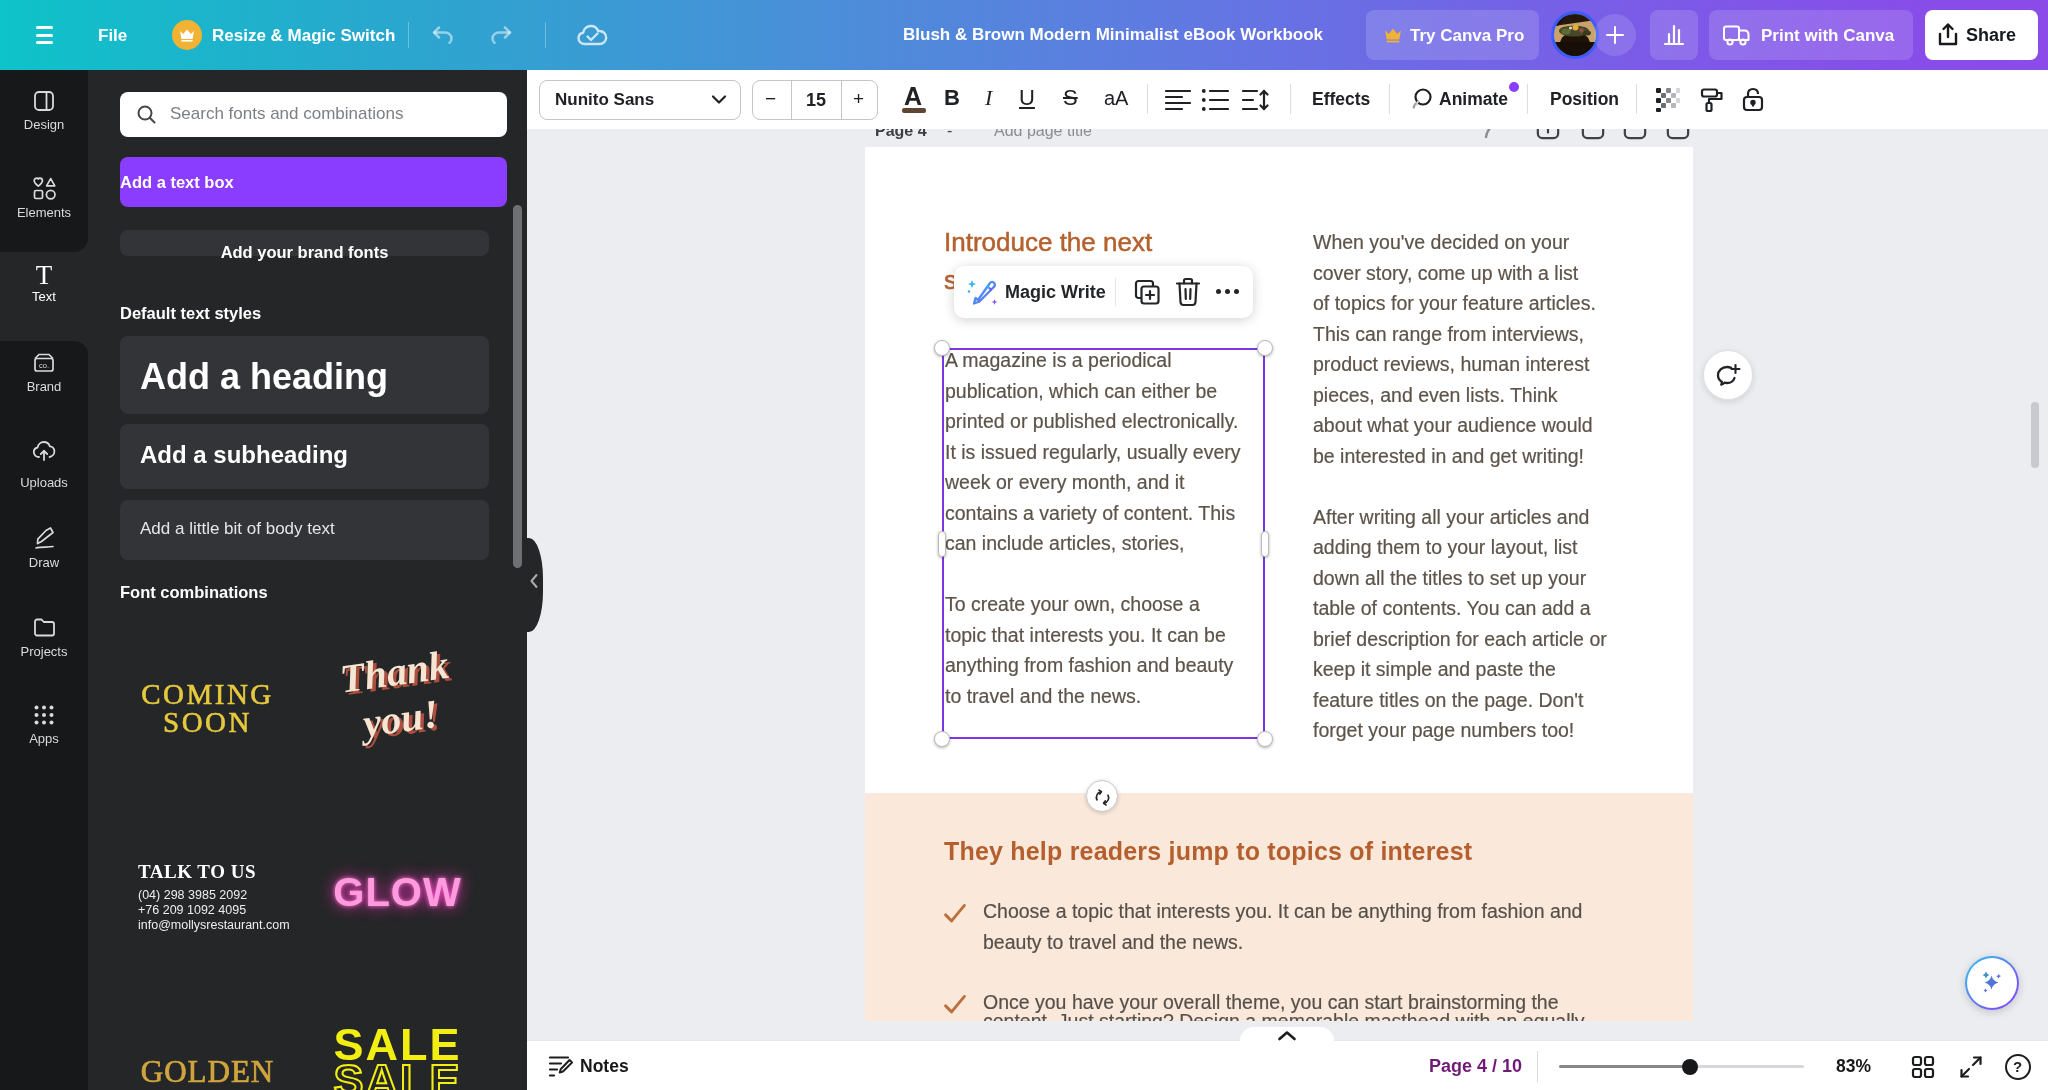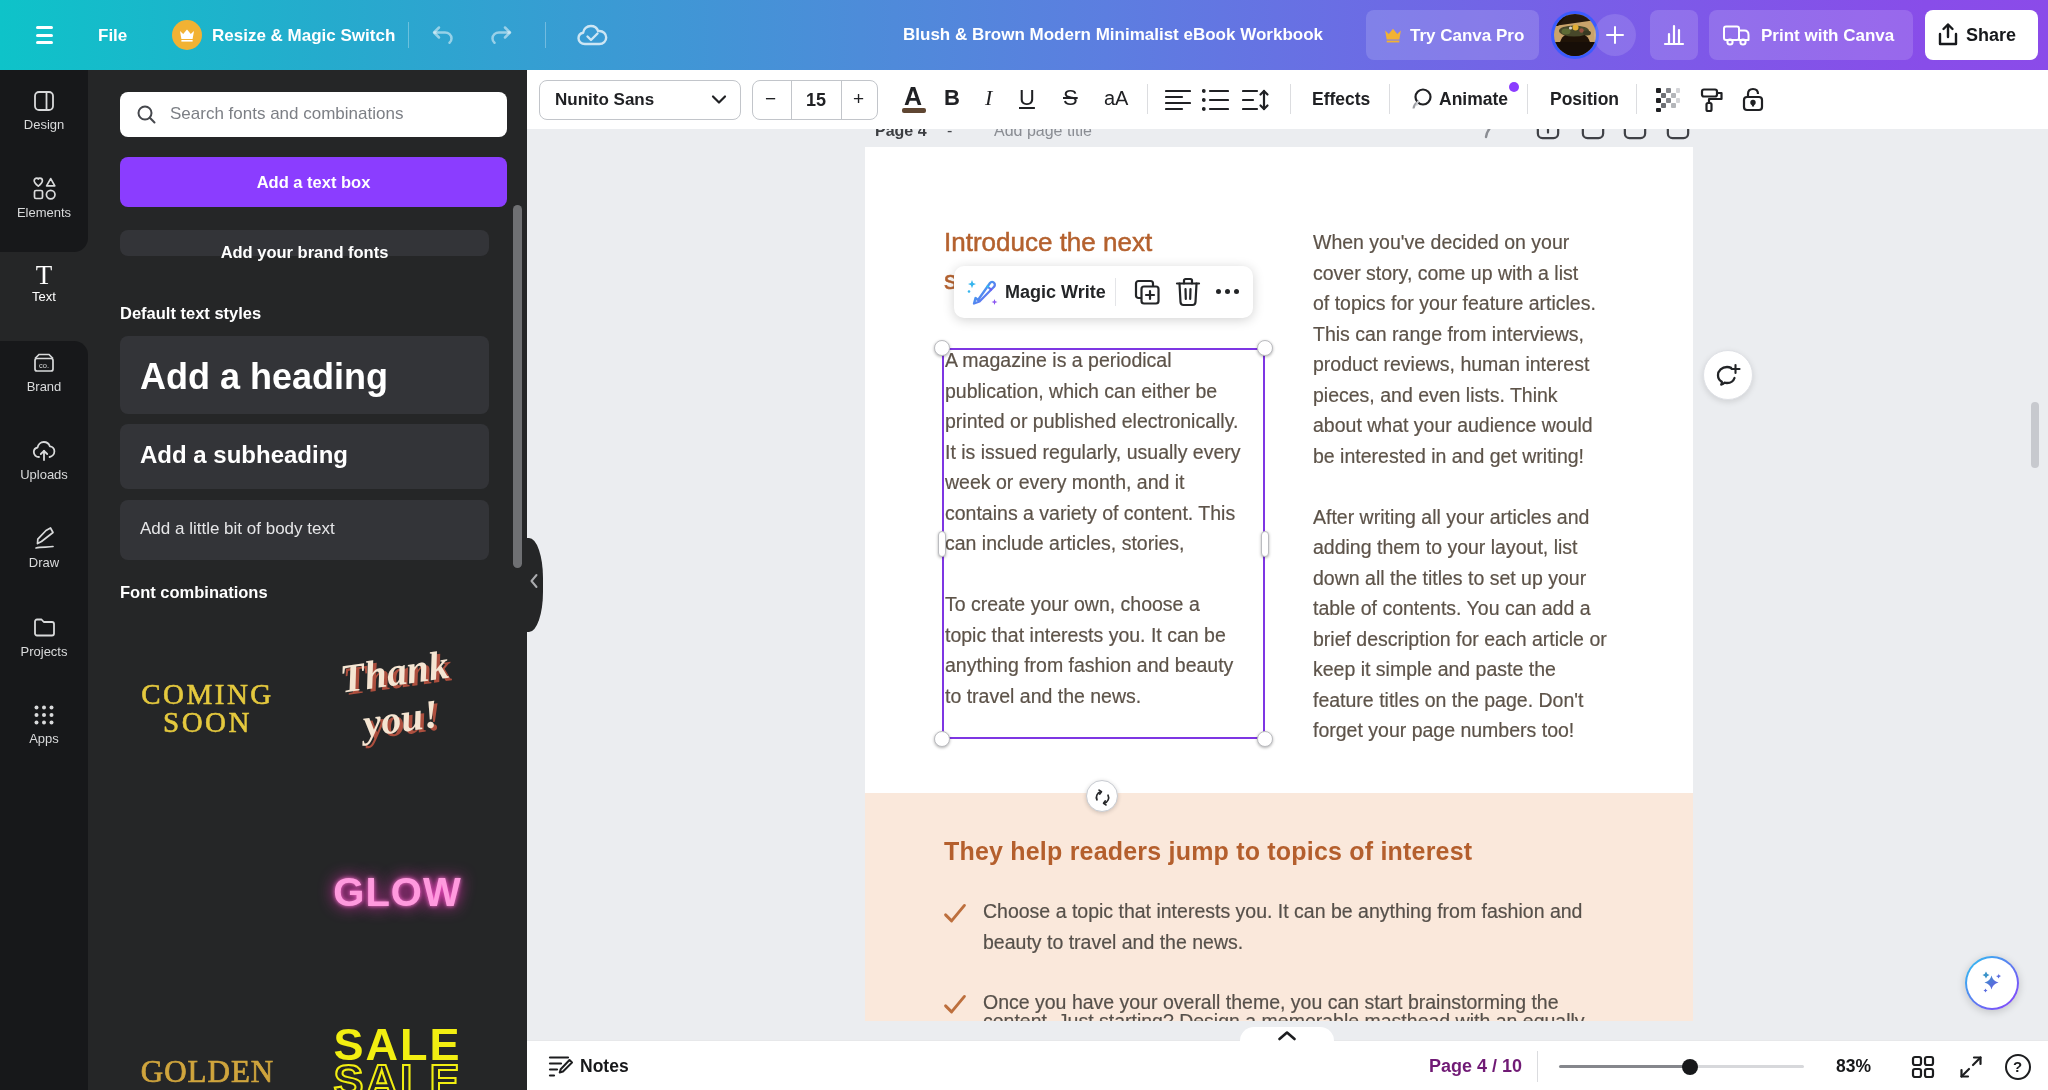--- a/index.html
+++ b/index.html
@@ -355,21 +355,21 @@
     </div>
 
     <div class="railitem" style="top:368px">
       <svg width="26" height="26" viewBox="0 0 26 26">
           <g fill="none" stroke="#d9dadb" stroke-width="1.8" stroke-linecap="round" stroke-linejoin="round">
             <path d="M8 19 C5 19 2.8 16.8 2.8 14.1 C2.8 11.8 4.4 9.9 6.6 9.5 C7 6.4 9.6 4 12.8 4 C15.6 4 18 5.8 18.8 8.3 C21.4 8.5 23.4 10.6 23.4 13.3 C23.4 16 21.3 18.6 18.6 19"></path>
             <line x1="13" y1="13" x2="13" y2="22"></line>
             <path d="M9.8 16 L13 12.8 L16.2 16"></path>
           </g>
         </svg>
-      <div style="margin-top:0px">Uploads</div>
+      <div style="margin-top:8px">Uploads</div>
     </div>
 
     <div class="railitem" style="top:456px">
       <svg width="25" height="25" viewBox="0 0 25 25">
           <g fill="none" stroke="#d9dadb" stroke-width="1.7" stroke-linecap="round" stroke-linejoin="round">
             <path d="M14 4.5 L18.5 2 L21 6.5 L9.5 15.5 L5.5 17.5 L5.8 13.2 Z"></path>
             <path d="M4 22 C9 20.5 16 21.5 21 20.5"></path>
           </g>
         </svg>
       <div style="margin-top:1px">Draw</div>
@@ -403,39 +403,43 @@
   </div>
   <div id="panel" class="abs">
 
     <div class="abs" style="left:32px;top:22px;width:387px;height:45px;background:#fff;border-radius:8px"></div>
     <svg class="abs" style="left:47px;top:33px" width="23" height="23" viewBox="0 0 23 23">
         <circle cx="10" cy="10" r="6.5" fill="none" stroke="#45474c" stroke-width="2"></circle>
         <line x1="14.8" y1="14.8" x2="19.5" y2="19.5" stroke="#45474c" stroke-width="2" stroke-linecap="round"></line>
       </svg>
     <div class="abs" style="left:82px;top:34px;font-size:17px;color:#7c7f85">Search fonts and combinations</div>
 
-    <div class="abs" style="left:32px;top:87px;width:387px;height:50px;background:#8b3dff;border-radius:8px;color:#fff;font-weight:700;font-size:16.5px;text-align:center;line-height:50px">Add a text box</div>
+    <div class="abs" style="left:32px;top:87px;width:387px;height:50px;background:#8b3dff;border-radius:8px;color:#fff;font-weight:700;font-size:16.5px;line-height:50px">Add a text box</div>
 
     <div class="pcard" style="top:160px;width:369px;height:26px;font-weight:700;font-size:16.5px;text-align:center;line-height:44px">Add your brand fonts</div>
     <div class="plabel" style="top:234px">Default text styles</div>
     <div class="pcard" style="top:266px;width:369px;height:78px;">
         <div style="position:absolute;left:20px;top:20px;font-weight:700;font-size:36px">Add a heading</div>
       </div>
     <div class="pcard" style="top:354px;width:369px;height:65px;">
         <div style="position:absolute;left:20px;top:17px;font-weight:700;font-size:24px">Add a subheading</div>
       </div>
     <div class="pcard" style="top:430px;width:369px;height:60px;">
         <div style="position:absolute;left:20px;top:19px;font-size:17px;color:#e6e6e8">Add a little bit of body text</div>
       </div>
     <div class="plabel" style="top:513px">Font combinations</div>
 
     <div class="abs" style="left:32px;top:610px;width:175px;text-align:center;font-family:'Liberation Serif',serif;font-size:29px;line-height:28px;letter-spacing:2.5px;color:#e5c93e;-webkit-text-stroke:0.6px #e5c93e">COMING<br>SOON</div>
 
     <div class="abs" style="left:222px;top:578px;width:175px;text-align:center;transform:rotate(-8deg);font-family:'Liberation Serif',serif;font-style:italic;font-weight:700;font-size:40px;line-height:47px;color:#f5e5d2;text-shadow:3px 3px 0 #ad4f3e">Thank<br>you!</div>
 
+    <div class="abs" style="left:50px;top:791px;width:175px;">
+      <div style="font-family:'Liberation Serif',serif;font-weight:700;font-size:19px;color:#fff;letter-spacing:0.5px">TALK TO US</div>
+      <div style="font-size:12.5px;color:#ededee;margin-top:5px;line-height:15px">(04) 298 3985 2092<br>+76 209 1092 4095<br>info@mollysrestaurant.com</div>
+    </div>
 
     <div class="abs" style="left:222px;top:800px;width:175px;text-align:center;font-weight:700;font-size:40px;letter-spacing:1px;color:#ff9ade;text-shadow:0 0 16px #ff2fc4,0 0 4px #ff8ad8">GLOW</div>
 
     <div class="abs" style="left:32px;top:985px;width:175px;text-align:center;font-family:'Liberation Serif',serif;font-size:31px;line-height:33px;letter-spacing:1px;color:#d0a53d;-webkit-text-stroke:0.7px #d0a53d">GOLDEN<br>HOUR</div>
 
     <div class="abs" style="left:222px;top:957px;width:175px;text-align:center;font-weight:700;font-size:45px;line-height:36px;letter-spacing:2px;color:#f2ee11">SALE</div>
     <div class="abs" style="left:222px;top:993px;width:175px;text-align:center;font-weight:700;font-size:45px;line-height:36px;letter-spacing:2px;color:transparent;-webkit-text-stroke:2px #f2ee11">SALE</div>
 
     <div class="abs" style="left:425px;top:135px;width:9px;height:363px;border-radius:5px;background:#6f7073"></div>
   </div>

